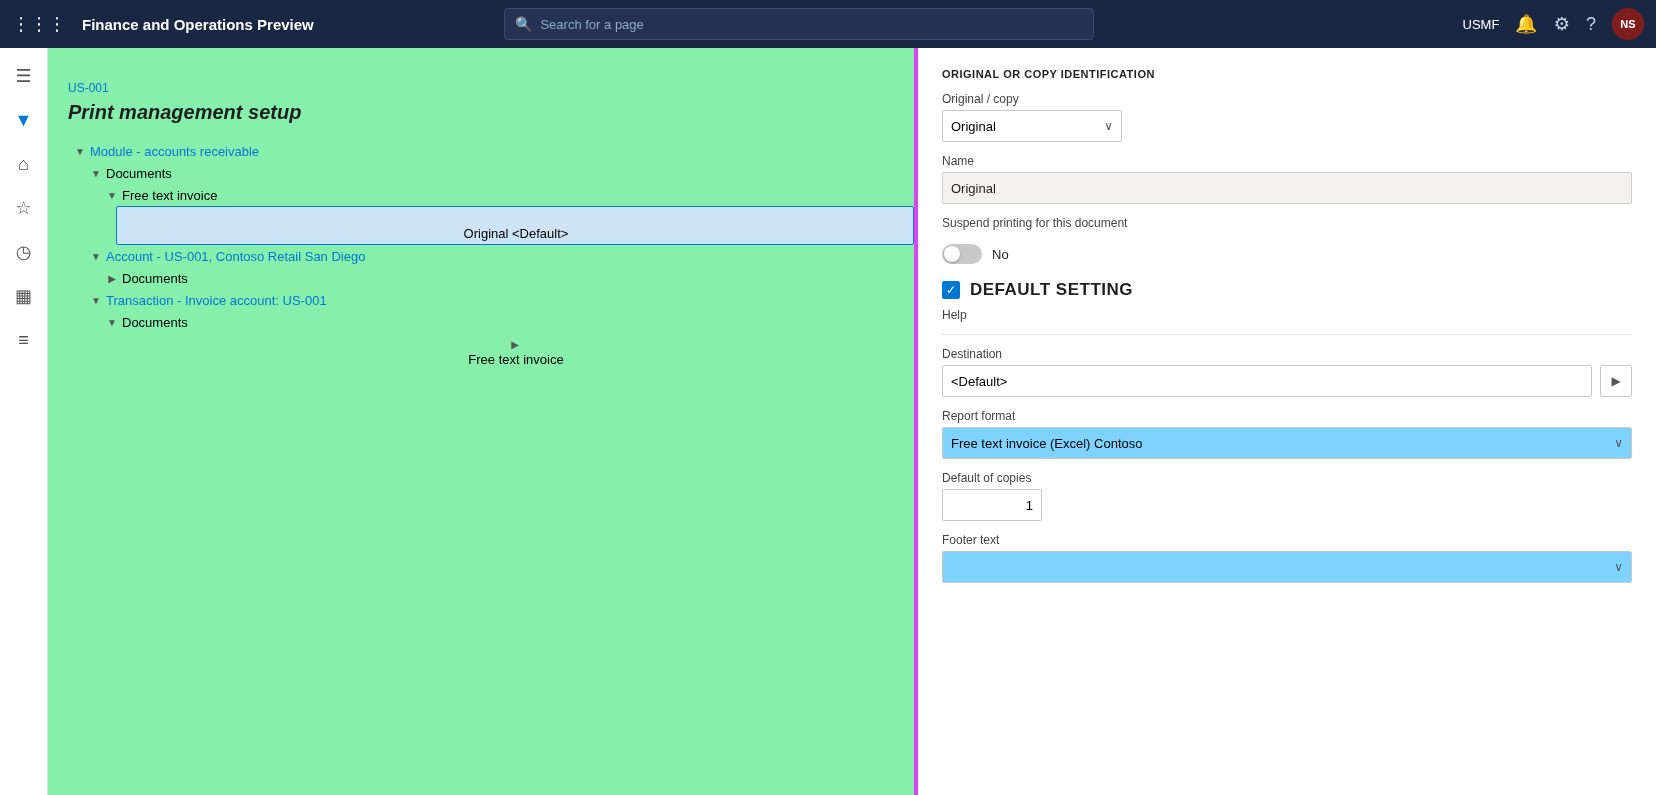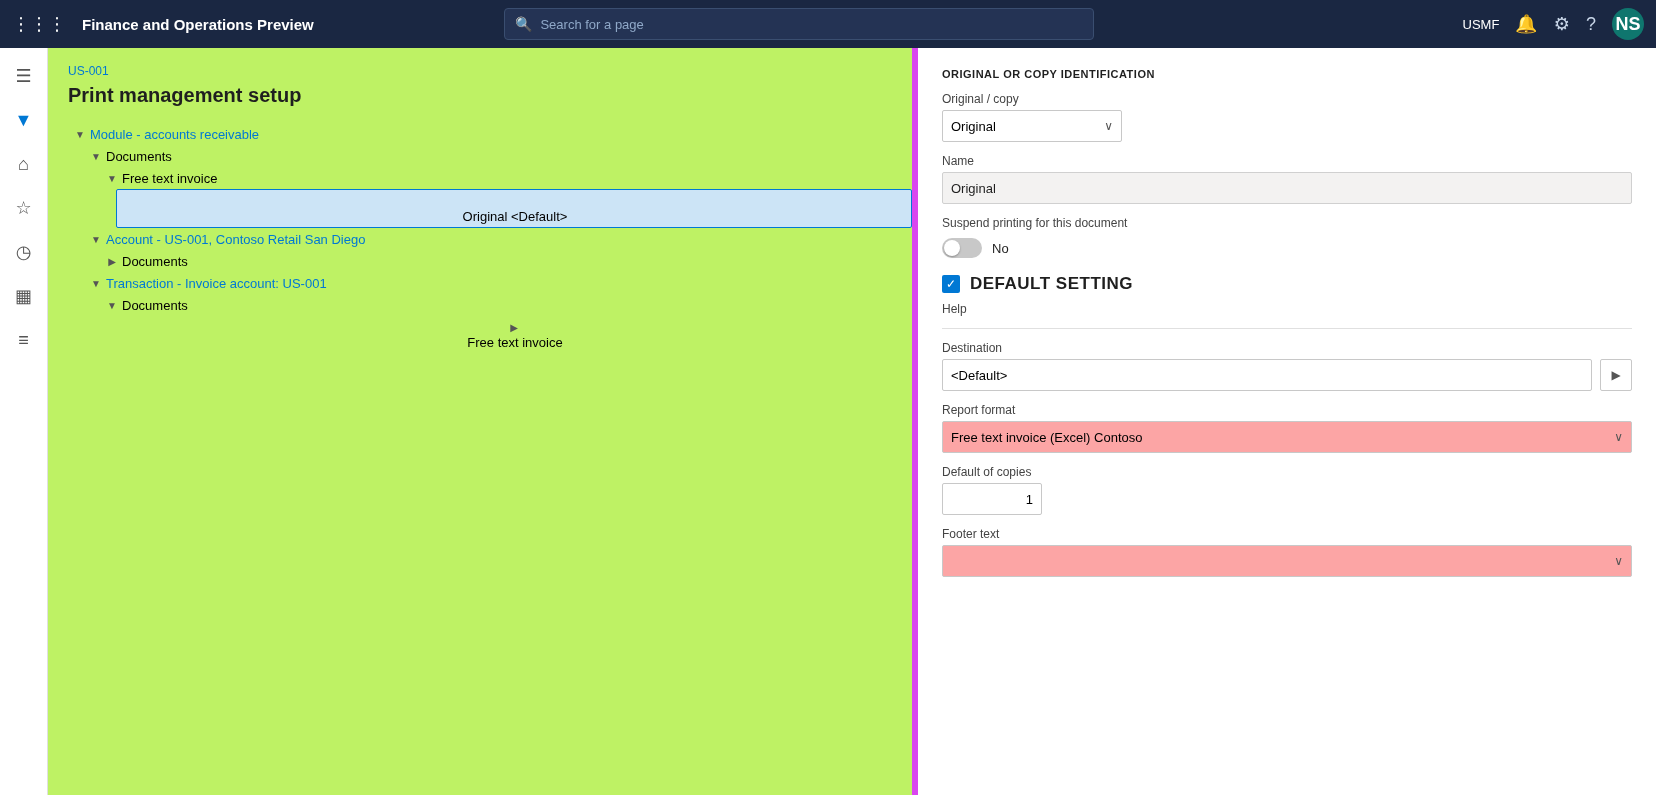--- a/index.html
+++ b/index.html
@@ -40,22 +40,22 @@
       color: #afc0d8;
       font-size: 13px;
       flex: 1;
     }
     .topbar-search input::placeholder { color: #8fa8c8; }
     .topbar-right { margin-left: auto; display: flex; align-items: center; gap: 16px; }
     .topbar-right .entity { color: #fff; font-size: 13px; }
     .topbar-icon { color: #c8d6e8; font-size: 18px; cursor: pointer; }
     .topbar-avatar {
       width: 32px; height: 32px; border-radius: 50%;
-      background: #0f766e;
-      color: #fff; font-size: 18px; font-weight: 700;
+      background: #7f1d1d;
+      color: #fff; font-size: 11px; font-weight: 700;
       display: flex; align-items: center; justify-content: center;
       cursor: pointer;
     }
 
     
     .sidebar {
       position: fixed;
       top: 48px; left: 0; bottom: 0;
       width: 48px;
       background: #fff;
@@ -81,35 +81,36 @@
       margin-left: 48px;
       height: calc(795px - 48px);
       display: flex;
       overflow: hidden;
     }
 
     
     .tree-panel {
       width: 870px;
       min-width: 870px;
-      background: #bef264;
-      padding: 16px 0 16px 20px;
+      background: #86efac;
+      padding: 33px 0 16px 20px;
       overflow-y: auto;
-      border-right: 6px solid #d946ef;
+      border-right: 4px solid #d946ef;
     }
     .breadcrumb {
       color: #0078d4;
       font-size: 12px;
       margin-bottom: 6px;
     }
     .page-title {
       font-size: 20px;
       font-weight: 600;
       color: #1f1f1f;
       margin-bottom: 16px;
+      font-style: italic;
     }
 
     
     .tree-node { font-size: 13px; }
     .tree-row {
       display: flex;
       align-items: center;
       padding: 3px 4px;
       cursor: pointer;
       border-radius: 2px;
@@ -162,21 +163,21 @@
       display: flex;
       align-items: center;
       justify-content: space-between;
       cursor: pointer;
     }
     .form-select-full {
       width: 100%;
       height: 32px;
       border: 1px solid #c8c8c8;
       border-radius: 2px;
-      background: #fca5a5;
+      background: #7dd3fc;
       padding: 0 8px;
       font-size: 13px;
       display: flex;
       align-items: center;
       justify-content: space-between;
       cursor: pointer;
       gap: 20px;
     }
     .form-input-readonly {
       width: 100%;
@@ -187,21 +188,21 @@
       padding: 0 8px;
       font-size: 13px;
       color: #1f1f1f;
       display: flex;
       align-items: center;
     }
     .toggle-row {
       display: flex;
       align-items: center;
       gap: 10px;
-      margin-top: 8px;
+      margin-top: 14px;
     }
     .toggle {
       width: 40px; height: 20px;
       background: #c8c8c8;
       border-radius: 10px;
       position: relative;
       cursor: pointer;
     }
     .toggle-knob {
       width: 16px; height: 16px;

